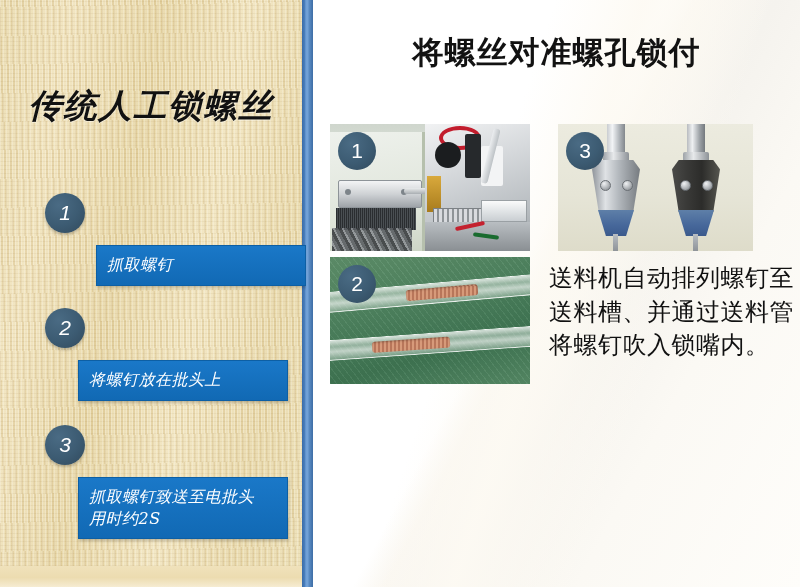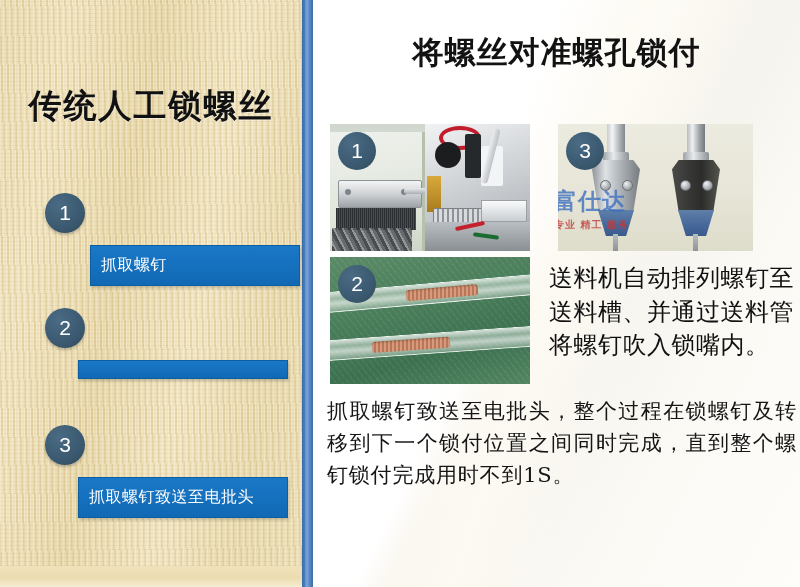--- a/index.html
+++ b/index.html
@@ -11,20 +11,21 @@
   .slide{position:relative;width:800px;height:587px;overflow:hidden;background:#ffffff;}
 
   
   .left-panel{
     position:absolute;left:0;top:0;width:306px;height:566px;
     background:
       repeating-linear-gradient(90deg, rgba(255,255,255,0.22) 0px, rgba(255,255,255,0.22) 1px, rgba(0,0,0,0.0) 1px, rgba(0,0,0,0.0) 3px),
       repeating-linear-gradient(0deg, rgba(150,115,60,0.10) 0px, rgba(150,115,60,0.10) 1px, rgba(0,0,0,0) 1px, rgba(0,0,0,0) 4px),
       linear-gradient(100deg,#e8d9ac 0%,#efe1ba 18%,#e6d5a4 40%,#f0e3bd 62%,#e7d7a8 82%,#eaddb2 100%);
     overflow:hidden;
+    font-style:italic;
   }
   .left-panel:after{
     content:"";position:absolute;inset:0;
     background:repeating-linear-gradient(88deg, rgba(198,168,110,0.20) 0px, rgba(198,168,110,0.20) 2px, rgba(255,250,230,0.18) 2px, rgba(255,250,230,0.18) 6px);
     pointer-events:none;
   }
   .left-bottom-strip{
     position:absolute;left:0;top:566px;width:302px;height:21px;
     background:linear-gradient(180deg,#f0e2bb 0%,#ecdcb0 55%,#f6ecd2 100%);
   }
@@ -180,35 +181,37 @@
 </head>
 <body>
 
 <div class="slide">
 
   <div class="left-panel">
     <div class="left-title">传统人工锁螺丝</div>
 
     <div class="step">
       <div class="step-badge" style="left:45px;top:193px;">1</div>
-      <div class="step-box" style="left:90px;top:245px;">
+      <div class="step-box" style="left:96px;top:245px;">
         <div>抓取螺钉</div>
       </div>
     </div>
 
     <div class="step">
       <div class="step-badge" style="left:45px;top:308px;">2</div>
       <div class="step-box" style="left:78px;top:360px;">
+        <div>将螺钉放在批头上</div>
       </div>
     </div>
 
     <div class="step">
       <div class="step-badge" style="left:45px;top:425px;">3</div>
       <div class="step-box" style="left:78px;top:477px;">
         <div>抓取螺钉致送至电批头</div>
+        <div>用时约2S</div>
       </div>
     </div>
   </div>
   <div class="left-bottom-strip"></div>
 
   <div class="divider">
     <div class="divider-inner"></div>
   </div>
 
   <div class="right-panel">
@@ -252,37 +255,32 @@
       </div>
       <div class="nozzle dark" id="nzB">
         <div class="nz-shaft"></div>
         <div class="nz-collar"></div>
         <div class="nz-body"></div>
         <div class="nz-screw" style="left:12px;"></div>
         <div class="nz-screw" style="left:34px;"></div>
         <div class="nz-tip"></div>
         <div class="nz-pin"></div>
       </div>
-      <div class="watermark">
-        <div class="wm-main">富仕达</div>
-        <div class="wm-sub">专业 精工 服务</div>
-      </div>
       <div class="badge">3</div>
     </div>
 
     <div class="photo" id="photo2">
       <div class="bg"></div>
       <div class="speck"></div>
       <div class="tube" id="tubeA">
         <div class="screwrun" id="runA"></div>
       </div>
       <div class="tube" id="tubeB">
         <div class="screwrun" id="runB"></div>
       </div>
       <div class="badge">2</div>
     </div>
 
     <div class="cap2">送料机自动排列螺钉至送料槽、并通过送料管将螺钉吹入锁嘴内。</div>
 
-    <div class="para">抓取螺钉致送至电批头，整个过程在锁螺钉及转移到下一个锁付位置之间同时完成，直到整个螺钉锁付完成用时不到1S。</div>
   </div>
 
 </div>
 
 </body></html>

